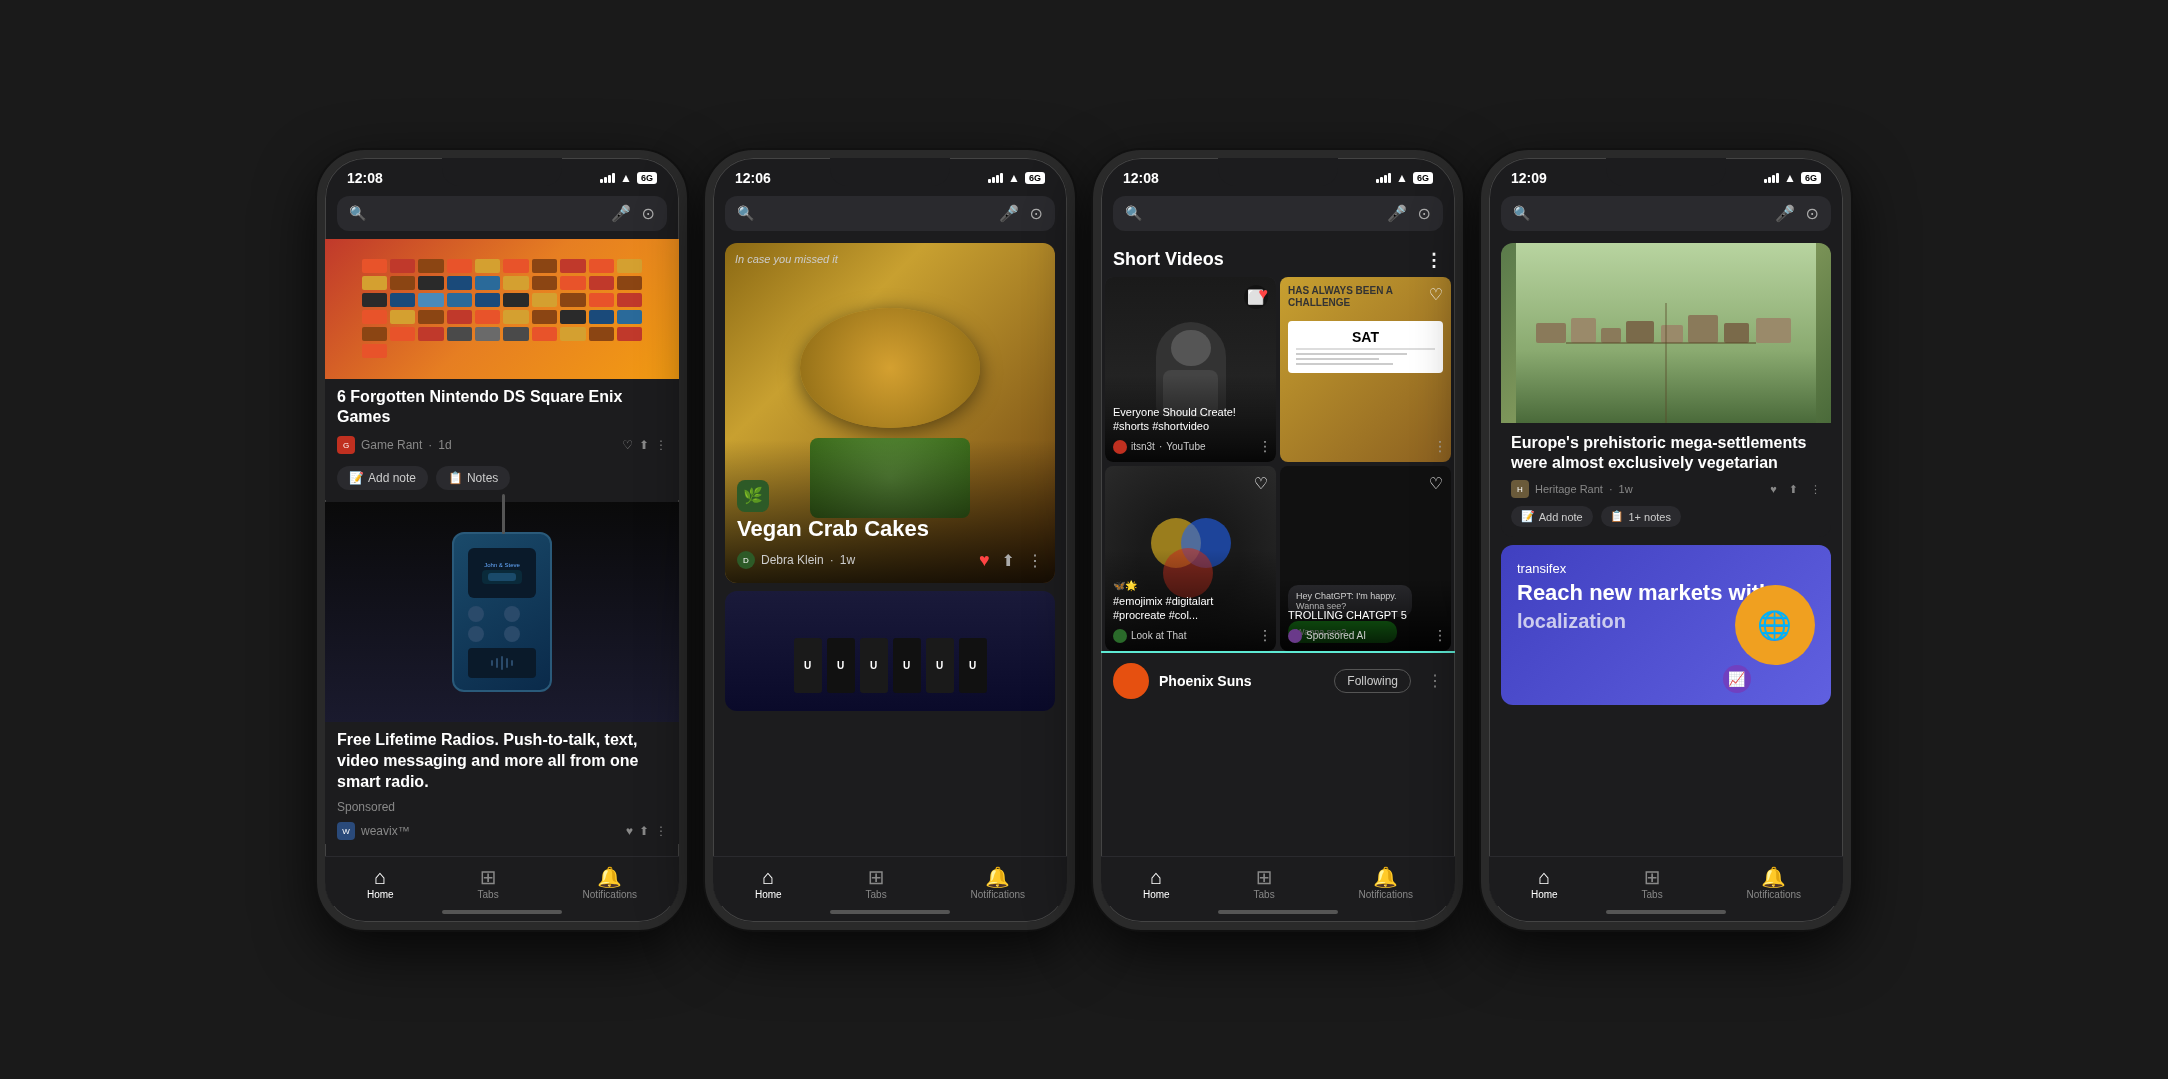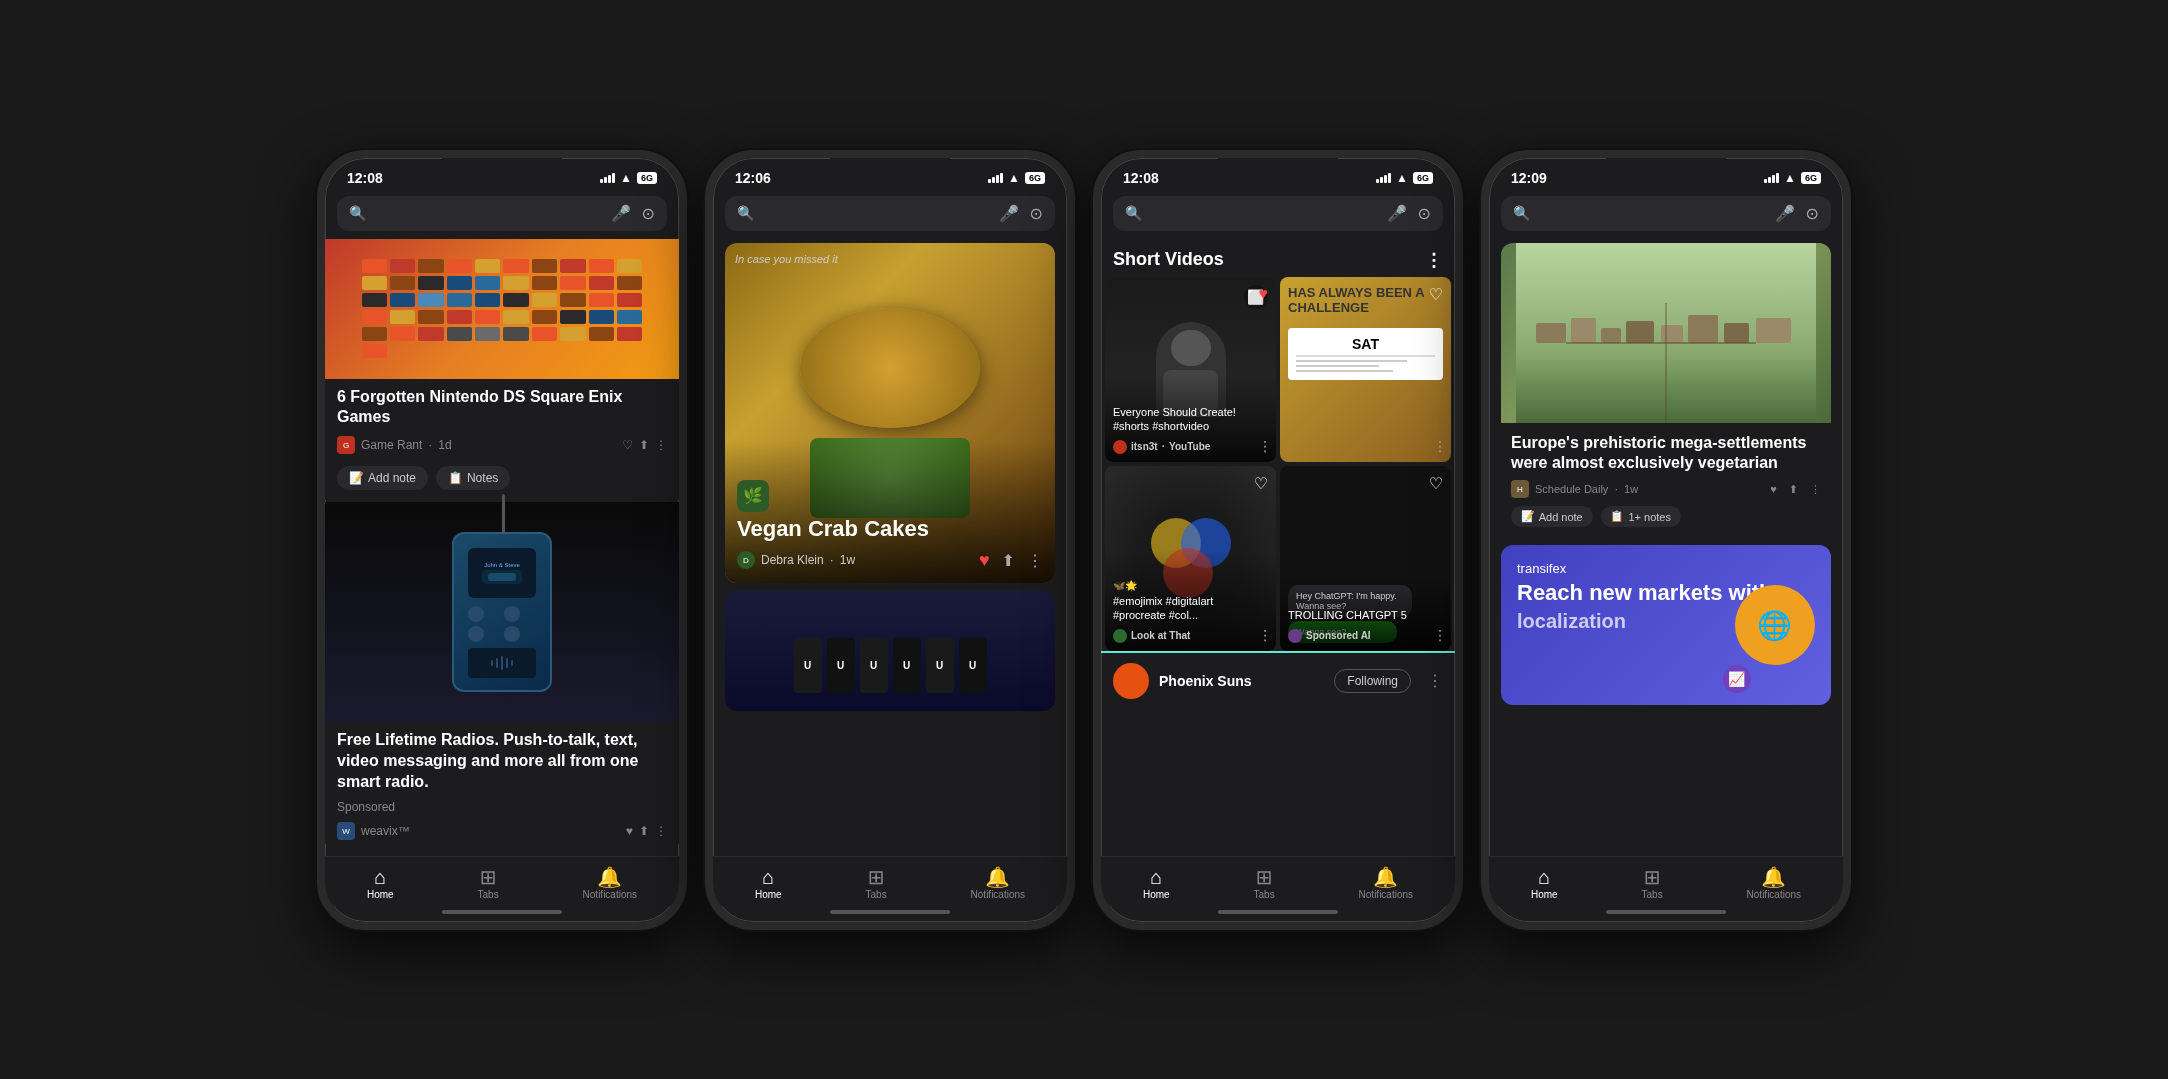--- a/index.html
+++ b/index.html
@@ -199,21 +199,21 @@
       background: #2a2a2e;
       height: 185px;
     }
     .video-card-overlay {
       position: absolute;
       bottom: 0; left: 0; right: 0;
       background: linear-gradient(transparent, rgba(0,0,0,0.85));
       padding: 30px 8px 8px;
     }
     .video-title { color: #fff; font-size: 11px; line-height: 1.3; font-weight: 500; }
-    .video-meta { display: flex; align-items: center; gap: 4px; margin-top: 6px; font-weight: bold; }
+    .video-meta { display: flex; align-items: center; gap: 4px; margin-top: 6px; }
     .video-avatar { width: 14px; height: 14px; border-radius: 50%; background: #555; overflow: hidden; }
     .video-channel { color: #ccc; font-size: 10px; }
     .video-more { position: absolute; bottom: 8px; right: 4px; color: #aaa; font-size: 14px; }
     .video-heart {
       position: absolute;
       top: 8px; right: 8px;
       color: #f44; font-size: 16px;
     }
     .video-heart-empty {
       position: absolute;
@@ -727,21 +727,21 @@
               <span class="video-channel">itsn3t</span>
               <span class="video-channel"> · </span>
               <span class="video-channel">YouTube</span>
             </div>
           </div>
           <span class="video-more">⋮</span>
         </div>
 
         <div class="video-card">
           <div class="video-thumb-2">
-            <div style="padding:8px;font-size:13px;color:#333;font-weight:bold;text-transform:uppercase;line-height:1.2;">
+            <div style="padding:8px;font-size:10px;color:#333;font-weight:bold;text-transform:uppercase;line-height:1.2;">
               HAS ALWAYS BEEN A CHALLENGE
             </div>
             <div style="background:#fff;margin:4px 8px;padding:8px;border-radius:4px;display:flex;flex-direction:column;gap:3px;">
               <div style="font-size:14px;font-weight:bold;color:#000;text-align:center;">SAT</div>
               <div style="height:2px;background:#ddd;"></div>
               <div style="height:2px;background:#ccc;width:80%;"></div>
               <div style="height:2px;background:#ccc;width:60%;"></div>
               <div style="height:2px;background:#ccc;width:70%;"></div>
             </div>
           </div>
@@ -859,21 +859,21 @@
             <rect x="240" y="75" width="35" height="25" fill="#9a8a6a" rx="2"></rect>
 
             <line x1="50" y1="100" x2="240" y2="100" stroke="#5a4a2a" stroke-width="2" opacity="0.5"></line>
             <line x1="150" y1="60" x2="150" y2="180" stroke="#5a4a2a" stroke-width="2" opacity="0.4"></line>
           </svg>
         </div>
         <div class="article-body">
           <div class="article-title">Europe's prehistoric mega-settlements were almost exclusively vegetarian</div>
           <div class="article-meta">
             <div class="card-avatar" style="background:#6a5a3a;font-size:8px;display:flex;align-items:center;justify-content:center;color:#fff;border-radius:4px;">H</div>
-            <span>Schedule Daily</span>
+            <span>Heritage Rant</span>
             <span> · </span>
             <span>1w</span>
             <span style="margin-left:auto;">♥</span>
             <span style="margin-left:6px;">⬆</span>
             <span style="margin-left:6px;">⋮</span>
           </div>
           <div class="article-actions">
             <div class="article-note-btn">
               <span>📝</span>
               <span>Add note</span>

